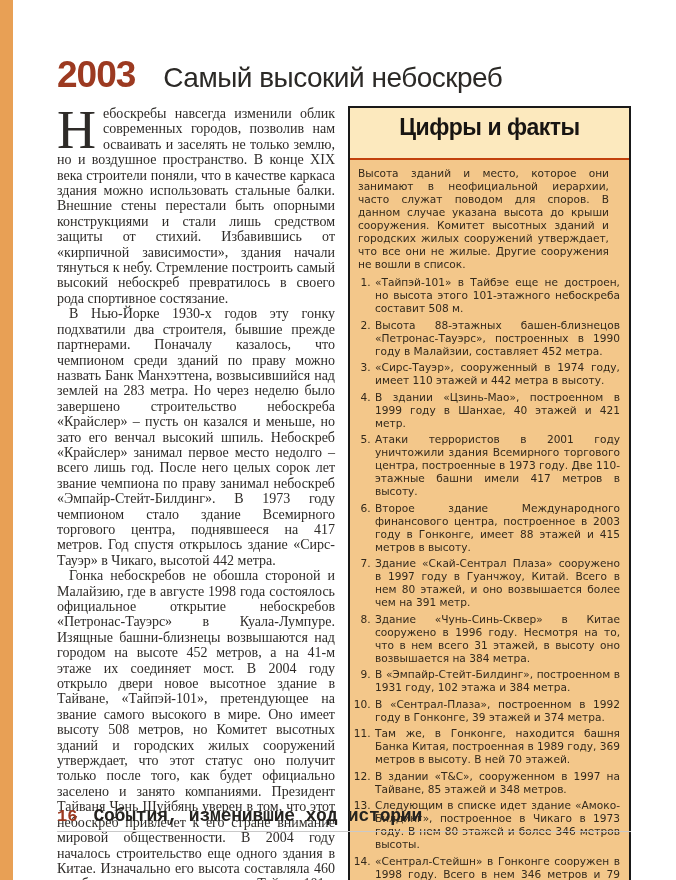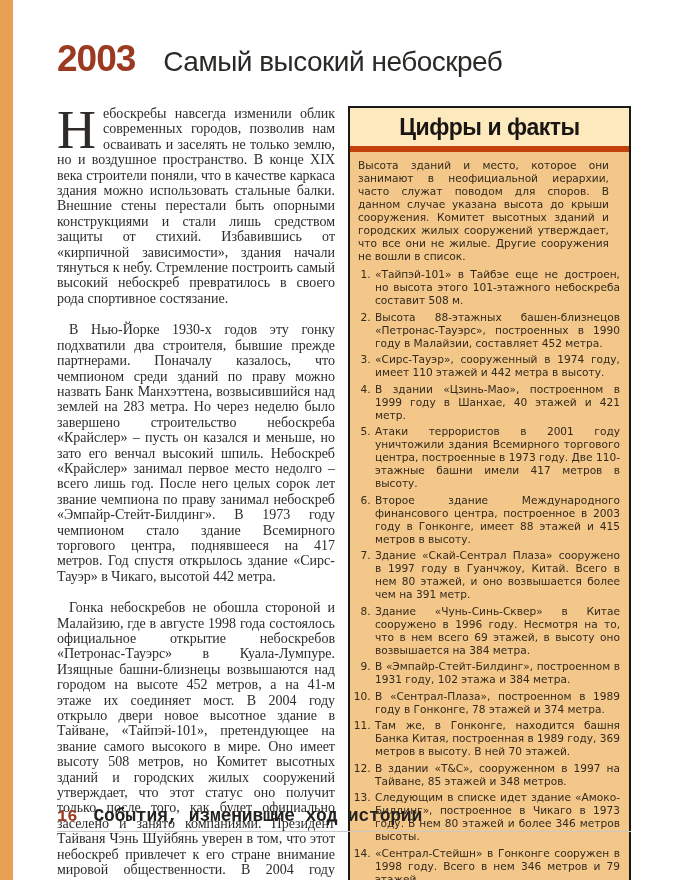--- a/index.html
+++ b/index.html
@@ -10,21 +10,21 @@
     overflow:hidden;
     font-family:"Liberation Serif", serif;
     color:#2e2b28;
   }
   .accent-strip{
     position:absolute;left:0;top:0;width:13px;height:880px;
     background:#e8a055;
   }
   
   .header{
-    position:absolute;left:57px;top:38px;width:574px;
+    position:absolute;left:57px;top:54px;width:574px;
     display:flex;align-items:baseline;gap:28px;
     font-family:"Liberation Sans", sans-serif;
   }
   .year{
     font-size:37px;font-weight:700;letter-spacing:-1px;
     color:#9c3a21;
   }
   .title{
     font-size:28px;font-weight:400;letter-spacing:-0.5px;
     color:#2b2926;
@@ -33,39 +33,39 @@
   .columns{
     position:absolute;left:57px;top:106px;width:574px;
     display:flex;gap:13px;
   }
   .left-col{
     width:278px;flex:0 0 278px;
     font-size:14px;line-height:15.4px;
     text-align:justify;
   }
   .left-col p{margin:0 0 0 0;}
-  .left-col p + p{text-indent:12px;margin-top:16px;}
+  .left-col p + p{text-indent:12px;margin-top:0;}
   .dropcap{
     float:left;
     font-size:54px;line-height:44px;
     padding:2px 7px 0 0;
     font-family:"Liberation Serif", serif;
     color:#2e2b28;
   }
   
   .right-col{width:283px;flex:0 0 283px;}
   .facts-box{
     border:2px solid #191919;
     background:#f3c78a;
   }
   .facts-header{
     background:#fce9be;
-    border-bottom:6px solid #c2410c;
+    border-bottom:2px solid #c2410c;
     text-align:center;
-    padding:6px 4px 5px 4px;
+    padding:6px 4px 17px 4px;
   }
   .facts-title{
     font-family:"Liberation Sans", sans-serif;
     font-size:23px;font-weight:700;letter-spacing:-0.5px;
     color:#181512;
   }
   .facts-body{
     padding:7px 9px 8px 8px;
     font-family:"DejaVu Sans", sans-serif;
     font-size:10.6px;line-height:13px;
@@ -124,23 +124,23 @@
         <div class="facts-body">
           <p class="facts-intro">Высота зданий и место, которое они занимают в неофициальной иерархии, часто служат поводом для споров. В данном случае указана высота до крыши сооружения. Комитет высотных зданий и городских жилых сооружений утверждает, что все они не жилые. Другие сооружения не вошли в список.</p>
           <ol class="facts-list">
             <li>«Тайпэй-101» в Тайбэе еще не достроен, но высота этого 101-этажного небоскреба составит 508 м.</li>
             <li>Высота 88-этажных башен-близнецов «Петронас-Тауэрс», построенных в 1990 году в Малайзии, составляет 452 метра.</li>
             <li>«Сирс-Тауэр», сооруженный в 1974 году, имеет 110 этажей и 442 метра в высоту.</li>
             <li>В здании «Цзинь-Мао», построенном в 1999 году в Шанхае, 40 этажей и 421 метр.</li>
             <li>Атаки террористов в 2001 году уничтожили здания Всемирного торгового центра, построенные в 1973 году. Две 110-этажные башни имели 417 метров в высоту.</li>
             <li>Второе здание Международного финансового центра, построенное в 2003 году в Гонконге, имеет 88 этажей и 415 метров в высоту.</li>
             <li>Здание «Скай-Сентрал Плаза» сооружено в 1997 году в Гуанчжоу, Китай. Всего в нем 80 этажей, и оно возвышается более чем на 391 метр.</li>
-            <li>Здание «Чунь-Синь-Сквер» в Китае сооружено в 1996 году. Несмотря на то, что в нем всего 69 этажей, в высоту оно возвышается на 384 метра.</li>
+            <li>Здание «Чунь-Синь-Сквер» в Китае сооружено в 1996 году. Несмотря на то, что в нем всего 31 этажей, в высоту оно возвышается на 384 метра.</li>
             <li>В «Эмпайр-Стейт-Билдинг», построенном в 1931 году, 102 этажа и 384 метра.</li>
-            <li>В «Сентрал-Плаза», построенном в 1989 году в Гонконге, 78 этажей и 374 метра.</li>
+            <li>В «Сентрал-Плаза», построенном в 1992 году в Гонконге, 39 этажей и 374 метра.</li>
             <li>Там же, в Гонконге, находится башня Банка Китая, построенная в 1989 году, 369 метров в высоту. В ней 70 этажей.</li>
             <li>В здании «T&amp;C», сооруженном в 1997 на Тайване, 85 этажей и 348 метров.</li>
             <li>Следующим в списке идет здание «Амоко-Билдинг», построенное в Чикаго в 1973 году. В нем 80 этажей и более 346 метров высоты.</li>
             <li>«Сентрал-Стейшн» в Гонконге сооружен в 1998 году. Всего в нем 346 метров и 79 этажей.</li>
 
           </ol>
         </div>
       </div>
 
     </div>

